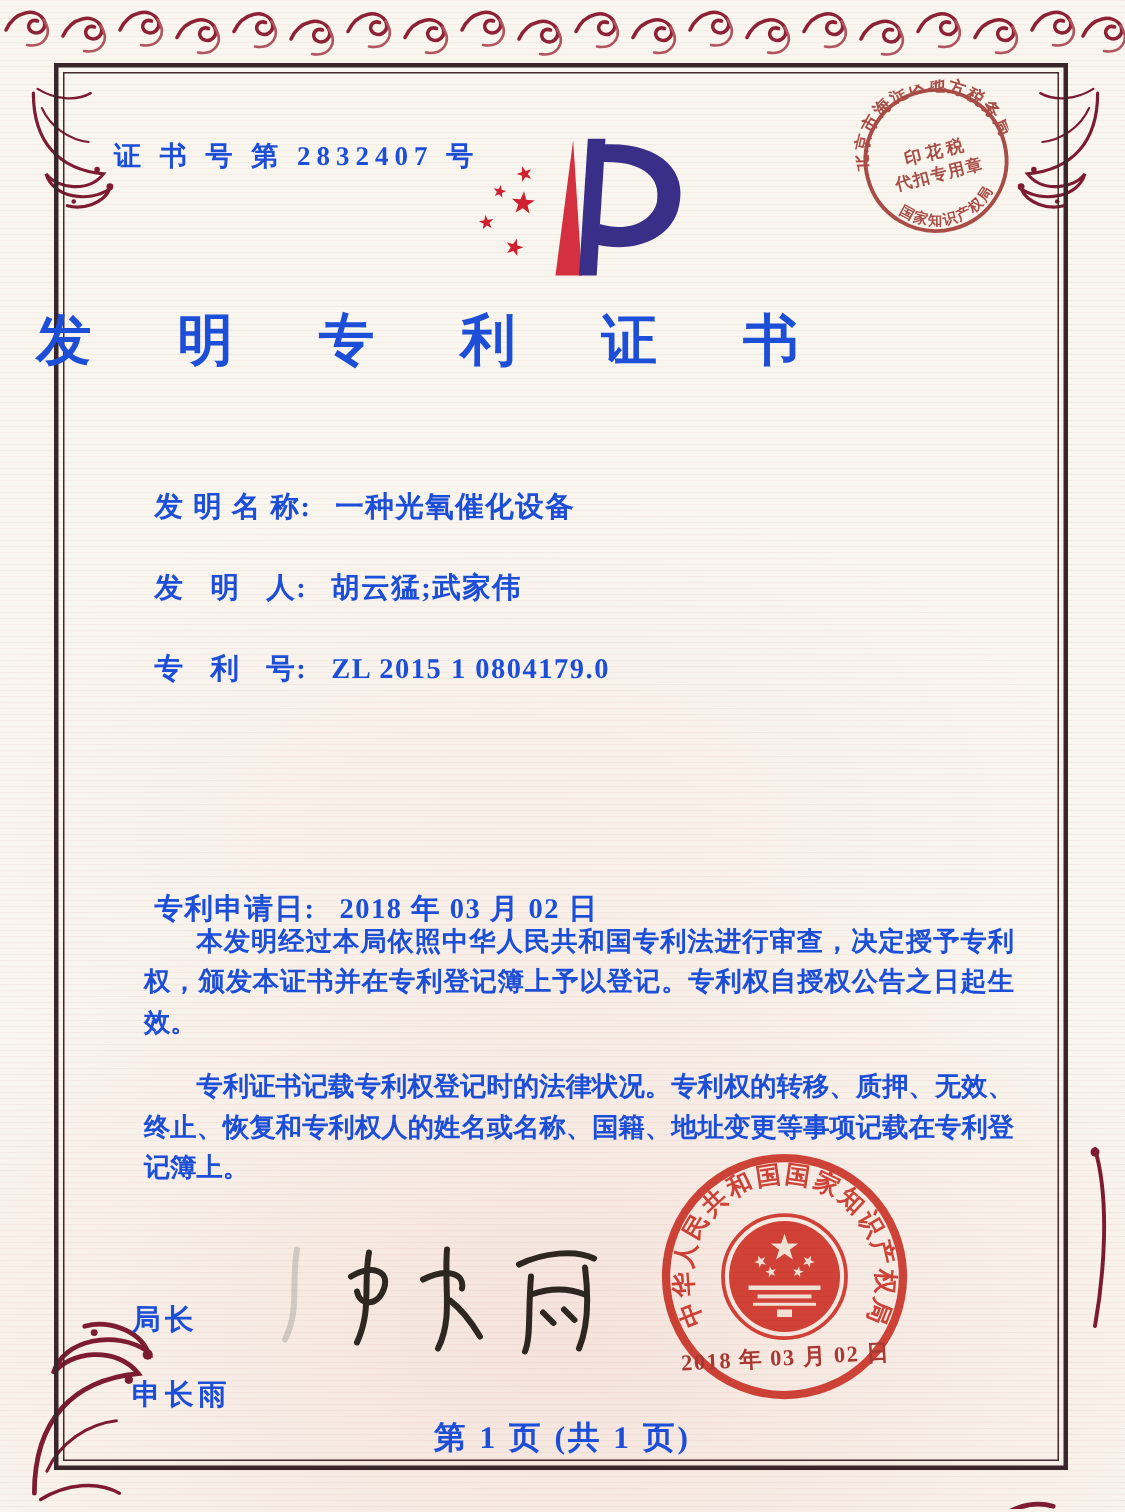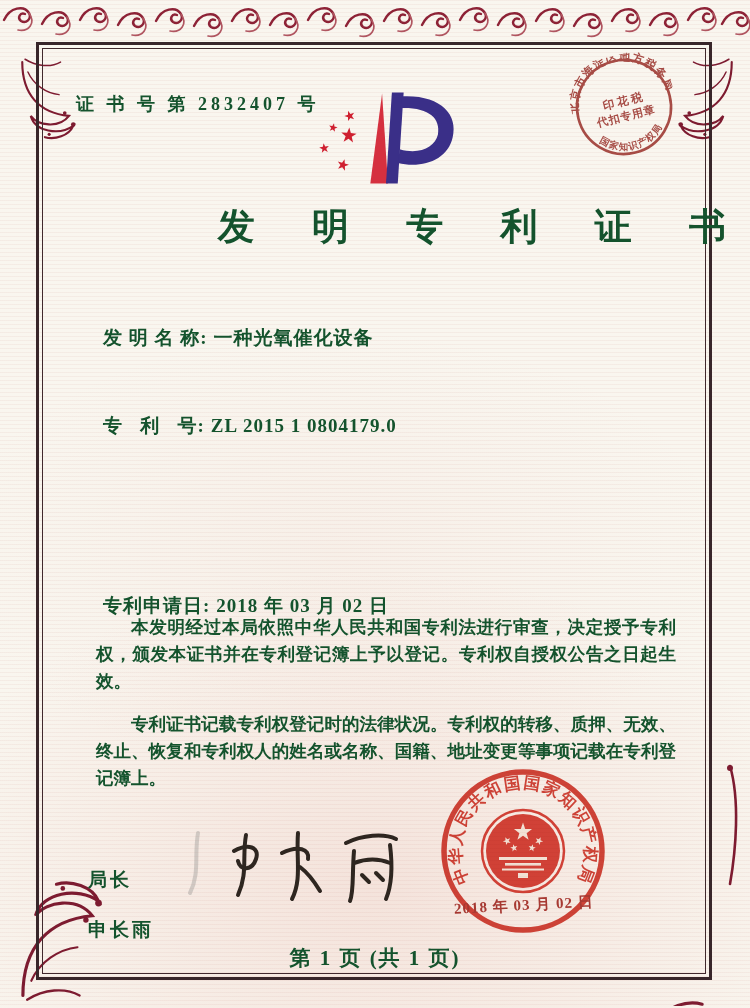--- a/index.html
+++ b/index.html
@@ -1,36 +1,36 @@
 <!DOCTYPE html>
 <html><head>
 <meta charset="utf-8">
 <style>
   html,body{margin:0;padding:0;background:#e9e6df;}
   .page{
     position:relative;width:750px;height:1008px;margin:0 auto;
     background:#f9f6ef;overflow:hidden;
-    font-family:"Liberation Serif","DejaVu Serif",serif;color:#14532d;
+    font-family:"Liberation Serif","DejaVu Serif",serif;color:#1d4ed8;
   }
   .texture{position:absolute;inset:0;pointer-events:none;
     background:
       radial-gradient(ellipse 90% 45% at 50% 88%, rgba(224,150,140,0.20), rgba(224,150,140,0) 70%),
       radial-gradient(ellipse 70% 30% at 45% 55%, rgba(224,160,150,0.08), rgba(224,150,140,0) 75%),
       repeating-linear-gradient(180deg, rgba(198,130,120,0.09) 0 1px, rgba(0,0,0,0) 1px 4px);
   }
   .frame{position:absolute;left:36px;top:42px;right:38px;bottom:28px;
     border:3px solid #38262a;pointer-events:none;}
   .frame-inner{position:absolute;inset:3px;border:1.5px solid #41292d;}
   .cert-no{position:absolute;left:76px;top:92px;font-size:18px;letter-spacing:4px;font-weight:600;}
   .logo{position:absolute;left:288px;top:86px;}
-  .title{position:absolute;left:0;top:202px;width:100%;text-align:right;
+  .title{position:absolute;left:0;top:202px;width:100%;text-align:left;
     font-size:37px;font-weight:bold;letter-spacing:24px;padding-left:24px;box-sizing:border-box;}
   .field{position:absolute;left:80px;font-size:19px;font-weight:600;letter-spacing:1px;white-space:pre;}
   .field .lab{display:inline-block;}
-  .field .val{margin-left:6px;}
+  .field .val{margin-left:16px;}
   .body-text{position:absolute;left:80px;width:612px;top:598px;
     font-size:17.5px;line-height:27px;text-align:justify;font-weight:600;}
   .body-text p{margin:16px;text-indent:2em;}
   .signoff{position:absolute;left:88px;top:843px;font-size:19px;font-weight:600;letter-spacing:3px;}
   .signoff div{margin-bottom:14px;margin-top:24px;}
   .sig{position:absolute;left:150px;top:795px;}
   .seal-office{position:absolute;left:428px;top:752px;mix-blend-mode:multiply;opacity:.93;}
   .stamp-tax{position:absolute;left:572px;top:55px;mix-blend-mode:multiply;opacity:.85;transform:rotate(-14deg);}
   .footer{position:absolute;left:0;top:944px;width:100%;text-align:center;
     font-size:21px;letter-spacing:2px;font-weight:600;}
@@ -117,21 +117,24 @@
     <polygon points="84,98 96,6 102,98" fill="#d5303f"></polygon>
     <polygon points="106,5 118,5 112,98 100,98" fill="#3a2f88"></polygon>
     <path d="M116,9 C155,7 174,27 168,51 C163,74 137,83 112,77 L114,63 C134,69 150,61 153,48 C156,31 143,20 115,21 Z" fill="#3a2f88"></path>
   </svg>
 
   <div class="title">发 明 专 利 证 书</div>
 
   <div class="field" style="top:303px">
     <span class="lab">发 明 名 称:</span><span class="val">一种光氧催化设备</span>
   </div>
-  <div class="field" style="top:391px">
+  <div class="field" style="top:357px">
+    <span class="lab">发   明   人:</span><span class="val">胡云猛;武家伟</span>
+  </div>
+  <div class="field" style="top:411px">
     <span class="lab">专   利   号:</span><span class="val">ZL 2015 1 0804179.0</span>
   </div>
   <div class="field" style="top:571px">
     <span class="lab">专利申请日:</span><span class="val">2018 年 03 月 02 日</span>
   </div>
 
   <div class="body-text">
     <p>本发明经过本局依照中华人民共和国专利法进行审查，决定授予专利权，颁发本证书并在专利登记簿上予以登记。专利权自授权公告之日起生效。</p>
     <p>专利证书记载专利权登记时的法律状况。专利权的转移、质押、无效、终止、恢复和专利权人的姓名或名称、国籍、地址变更等事项记载在专利登记簿上。</p>
   </div>

